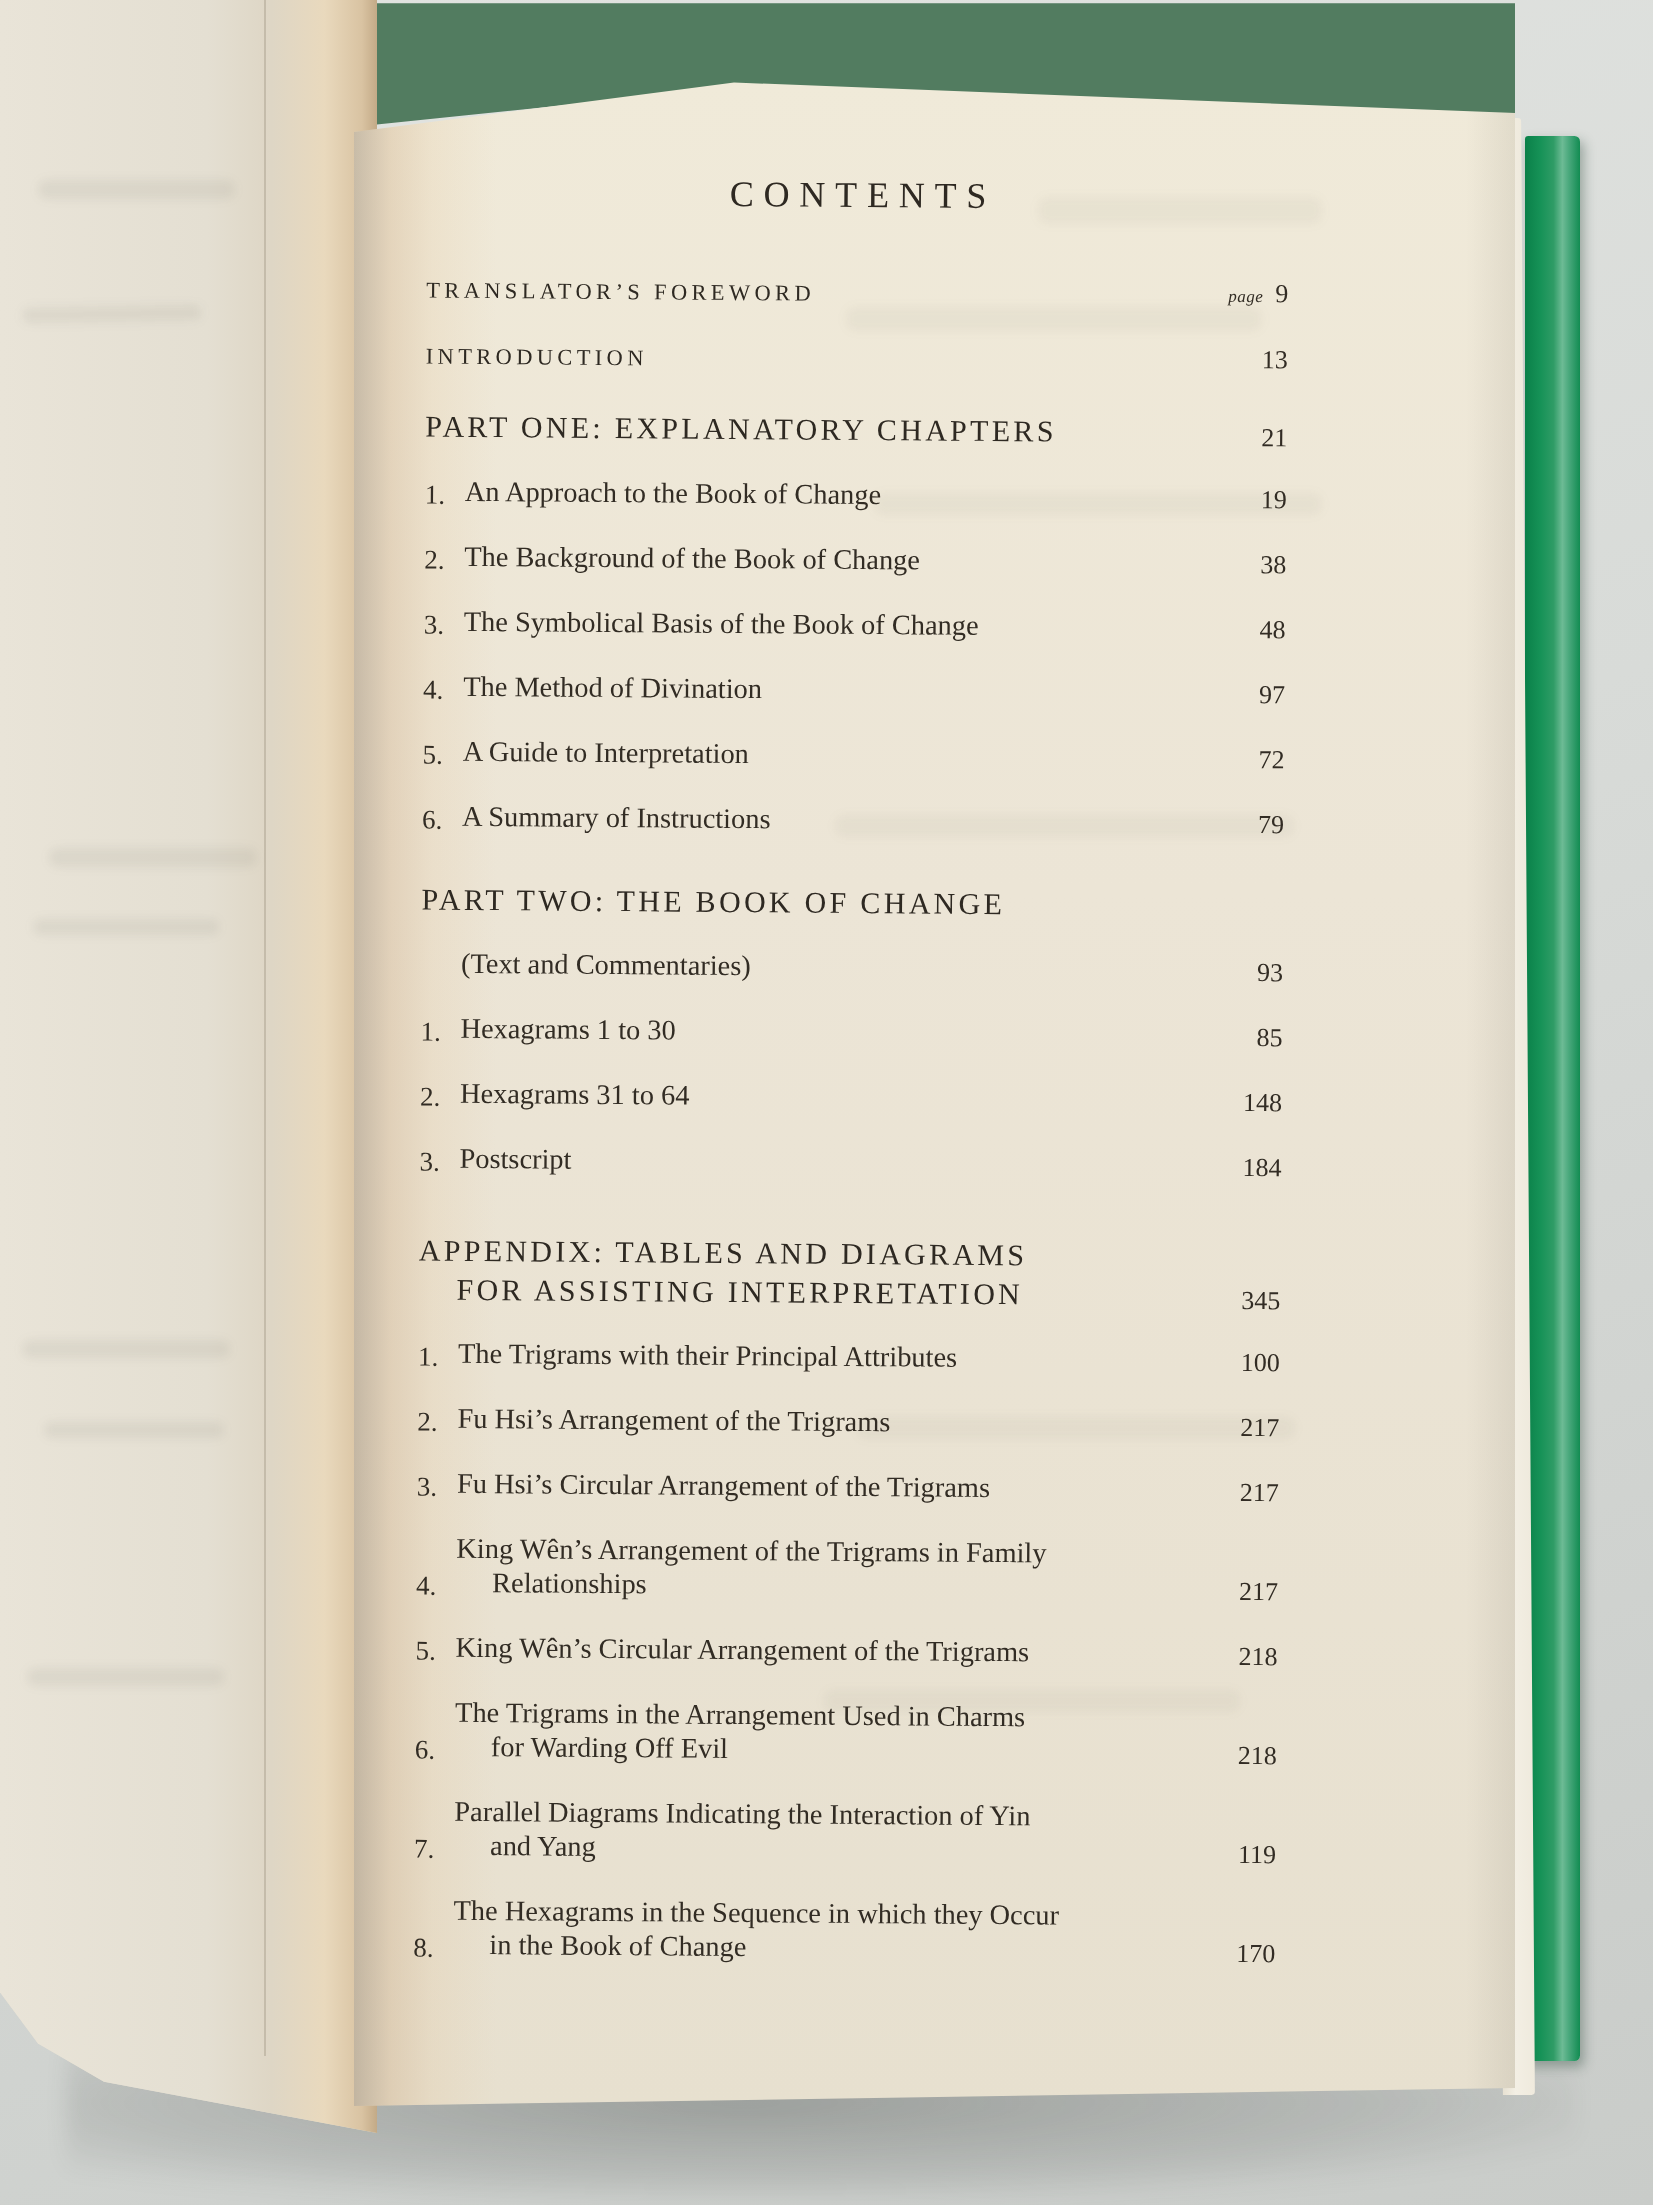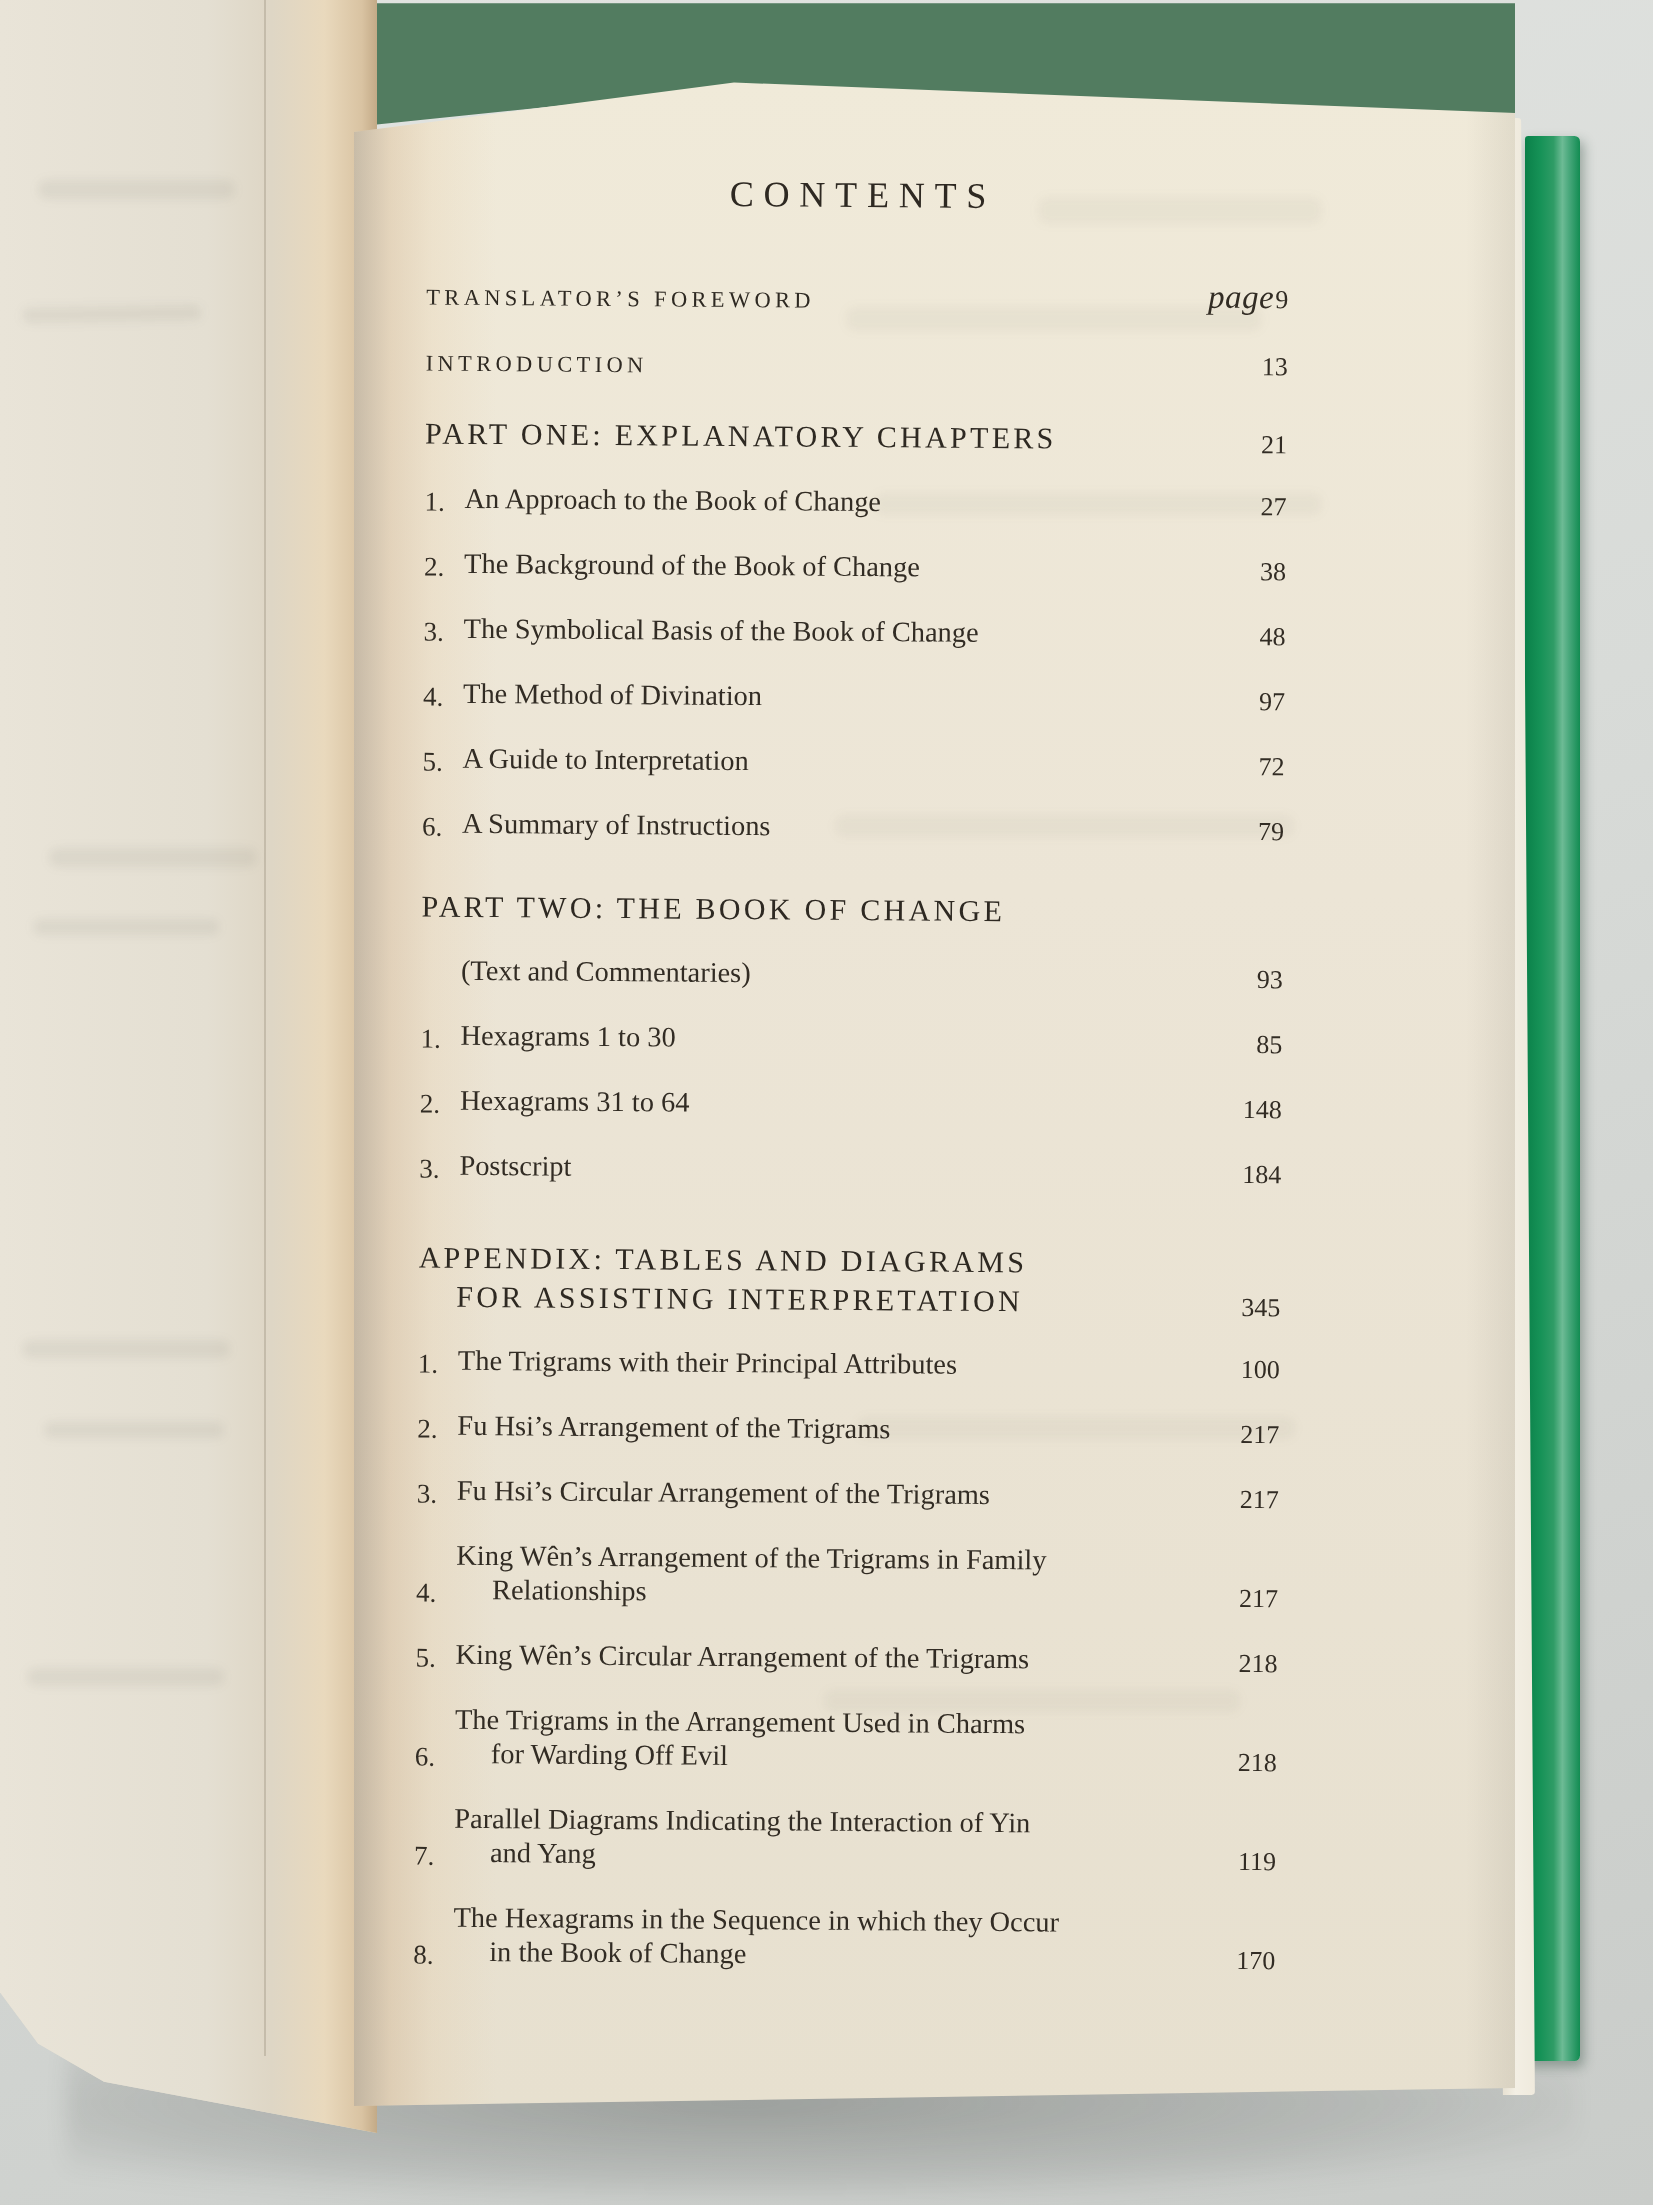--- a/index.html
+++ b/index.html
@@ -120,21 +120,21 @@
   .heading-lines .h-line.indent{margin-left:38px;}
   .entry-num{width:40px;font-size:27px;flex:none;}
   .entry-lines{flex:1;font-size:28.4px;line-height:34px;}
   .entry-lines .e-line{white-space:nowrap;}
   .entry-lines .e-line.indent{margin-left:36px;}
   .page-cell{
     flex:none;min-width:93px;text-align:right;font-size:26px;
     font-feature-settings:"onum" 1;
     padding-bottom:1.1px;
   }
-  .page-word{font-style:italic;font-size:33px;margin-right:1px;letter-spacing:0.5px;}
+  .page-word{font-style:italic;font-size:17px;margin-right:12px;letter-spacing:0.5px;}
 </style>
 </head>
 <body>
 
 <div class="layer book-shadow"></div>
 <div class="layer flyleaf-line"></div>
 <div class="layer flyleaf"></div>
 <div class="layer board"></div>
 <div class="layer page-edges"></div>
 
@@ -176,21 +176,21 @@
           <div class="heading-lines">
             <div class="h-line">PART ONE: EXPLANATORY CHAPTERS</div>
           </div>
           <div class="page-cell">21</div>
         </div>
         <div class="row">
           <div class="entry-num">1.</div>
           <div class="entry-lines">
             <div class="e-line">An Approach to the Book of Change</div>
           </div>
-          <div class="page-cell">27</div>
+          <div class="page-cell">19</div>
         </div>
         <div class="row">
           <div class="entry-num">2.</div>
           <div class="entry-lines">
             <div class="e-line">The Background of the Book of Change</div>
           </div>
           <div class="page-cell">38</div>
         </div>
         <div class="row">
           <div class="entry-num">3.</div>

